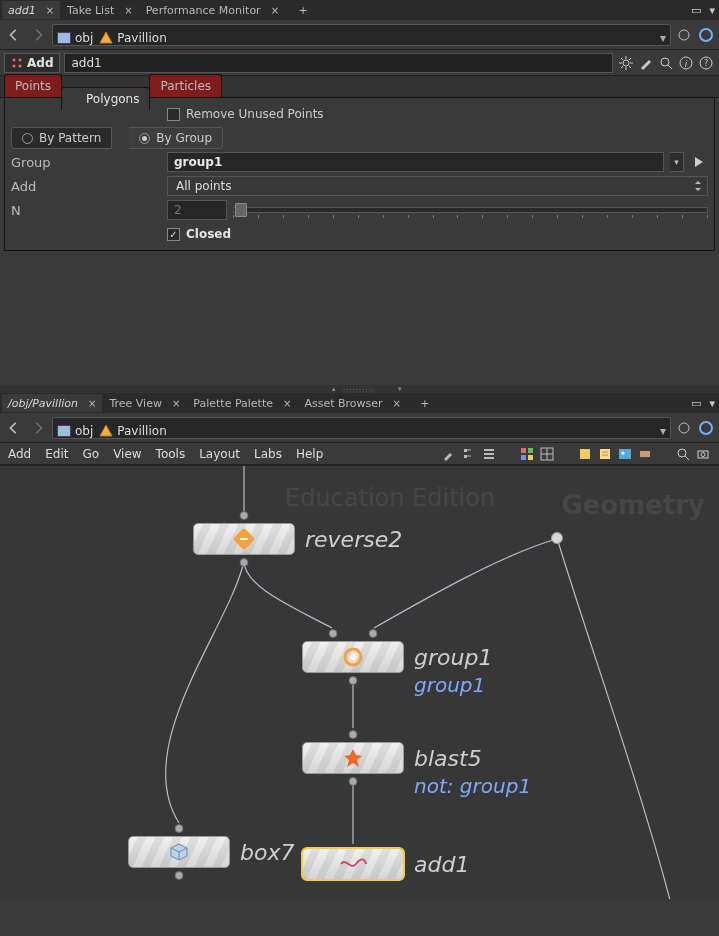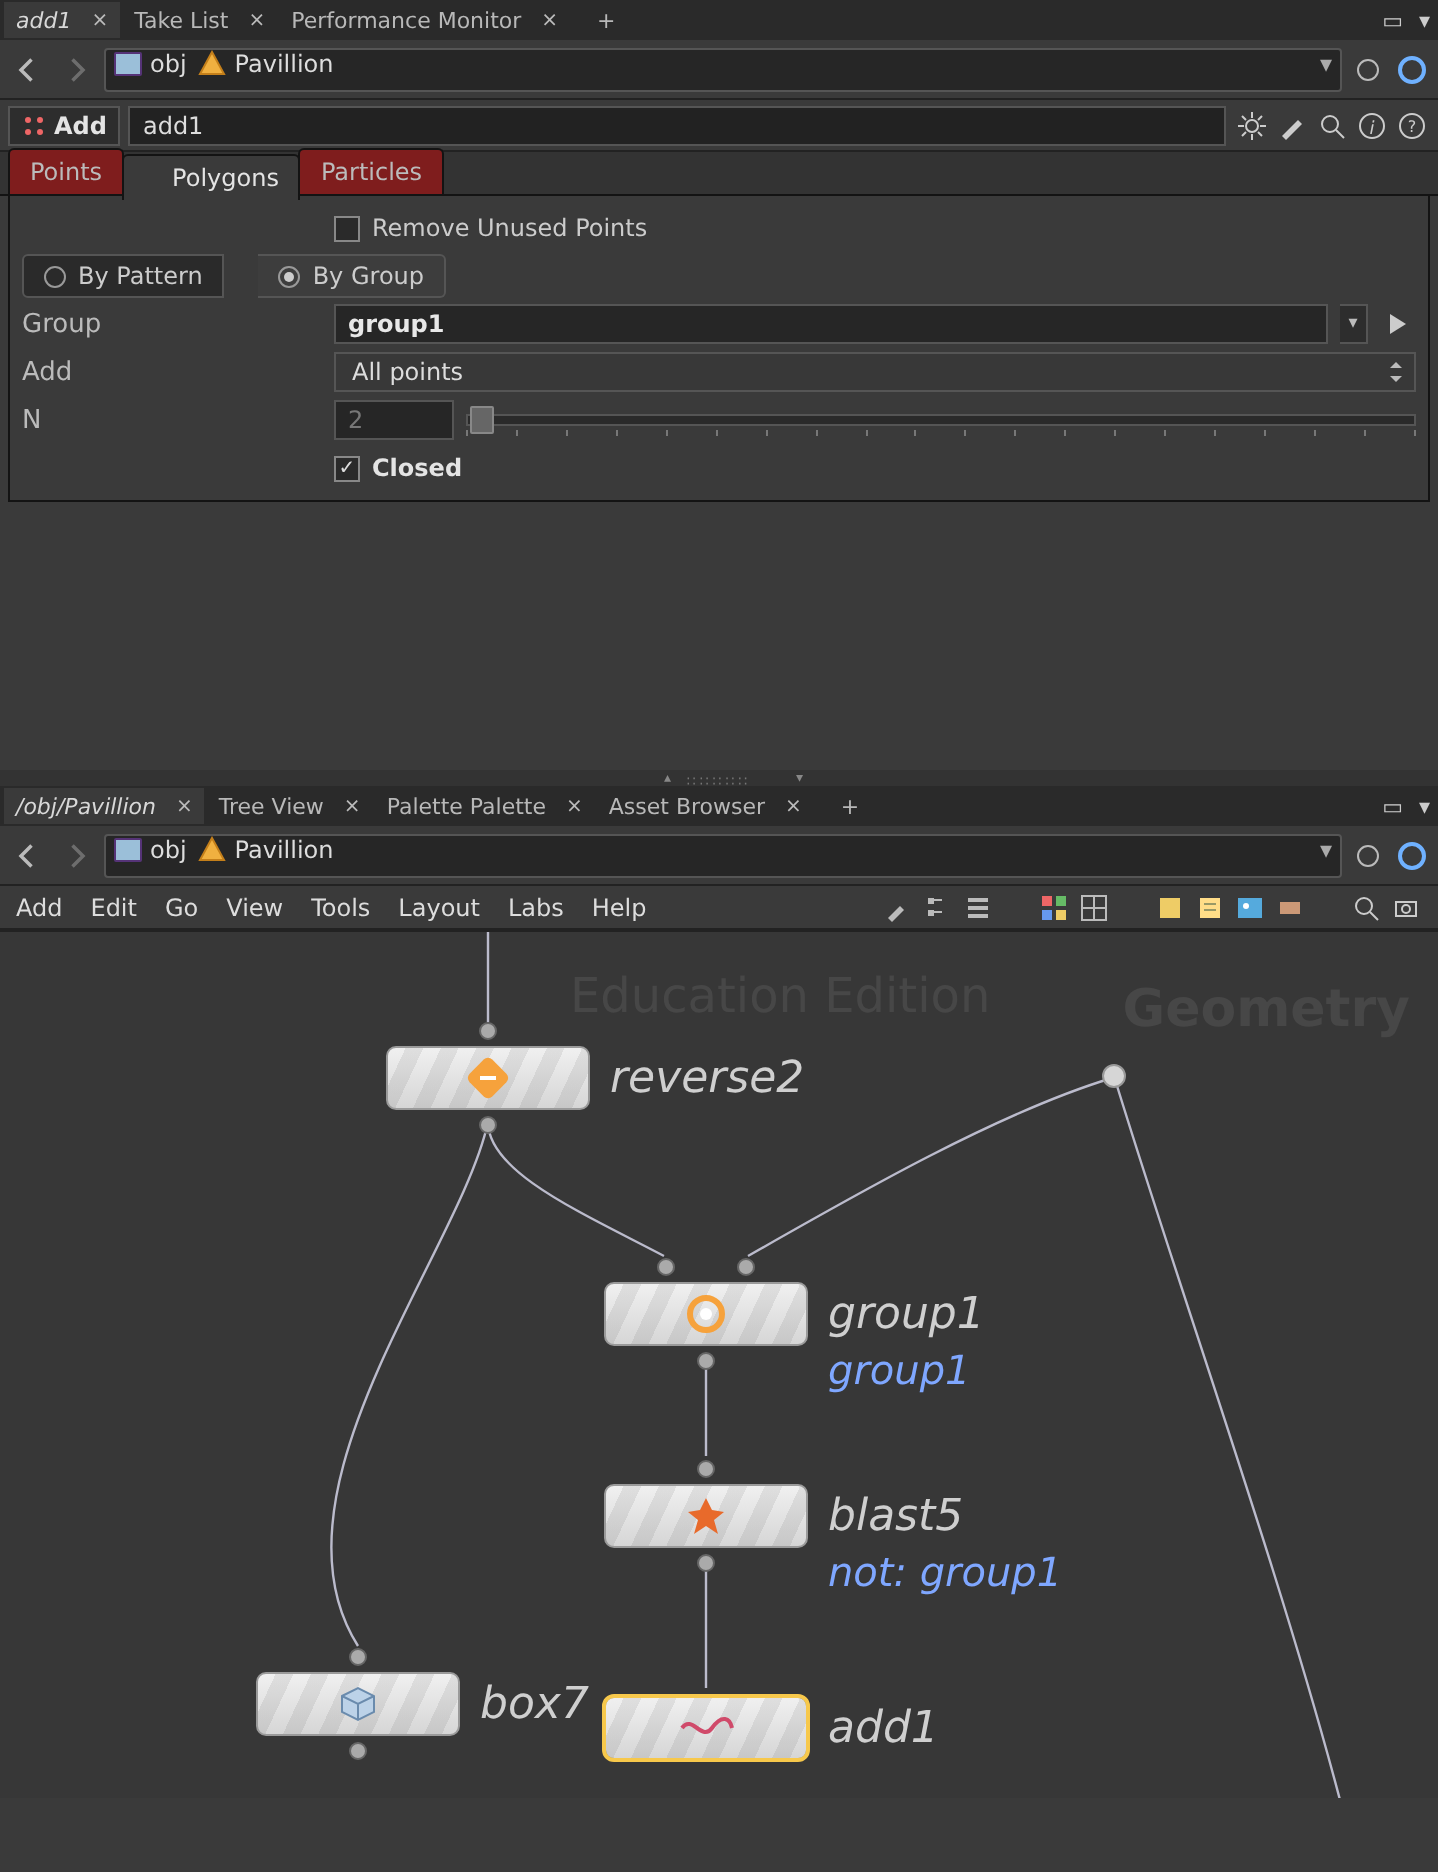--- a/index.html
+++ b/index.html
@@ -11,35 +11,35 @@
   .tab.active { background: #3a3a3a; color: #d8d8d8; font-style: italic; }
   .tab .cl { margin-left: 10px; color: #bbb; font-size: 10px; cursor: pointer; }
   .tab.addtab { width: 18px; justify-content: center; margin-left: 8px; }
   .win-ctrls { position: absolute; right: 4px; top: 0; height: 20px; display: flex; align-items: center; gap: 8px; }
   .win-ctrls span { cursor: pointer; color: #ccc; font-size: 11px; }
 
   
   .path-bar { height: 30px; background: #3a3a3a; display: flex; align-items: center; padding: 0 4px; gap: 4px; border-bottom: 1px solid #222; }
   .nav-arrow { width: 20px; height: 20px; display: flex; align-items: center; justify-content: center; cursor: pointer; }
   .nav-arrow svg { width: 14px; height: 14px; }
-  .path-box { flex: 1; height: 22px; background: #262626; border: 1px solid #555; display: flex; align-items: flex-start; padding: 0 4px; gap: 6px; border-radius: 2px; }
+  .path-box { flex: 1; height: 22px; background: #262626; border: 1px solid #555; display: flex; align-items: flex-end; padding: 0 4px; gap: 6px; border-radius: 2px; }
   .crumb { display: flex; align-items: center; gap: 4px; color: #ddd; font-size: 12px; }
   .end-dd { margin-left: auto; color: #aaa; cursor: pointer; }
   .tool-ic { width: 18px; height: 18px; display: flex; align-items: center; justify-content: center; cursor: pointer; }
 
   
   .op-bar { height: 26px; background: #3a3a3a; display: flex; align-items: center; padding: 0 4px; gap: 4px; border-bottom: 1px solid #222; }
   .op-label { background: #2d2d2d; height: 20px; display: flex; align-items: center; padding: 0 6px; border: 1px solid #555; gap: 4px; }
   .op-name { flex: 1; height: 20px; background: #222; border: 1px solid #555; display: flex; align-items: center; padding: 0 6px; color: #ddd; }
   .gear-row { display: flex; gap: 2px; }
 
   
   .param-tabs { height: 22px; background: #333; display: flex; align-items: flex-end; padding: 0 4px; border-bottom: 1px solid #131313; }
   .ptab { padding: 4px 10px 4px; font-size: 12px; color: #bbb; background: #7f1d1d; border: 1px solid #131313; border-bottom: none; margin-right: -1px; border-radius: 3px 3px 0 0; cursor: pointer; }
-  .ptab.active { background: #3a3a3a; color: #e4e4e4; position: relative; top: 3px; padding-left: 24px; }
+  .ptab.active { background: #3a3a3a; color: #e4e4e4; position: relative; top: 13px; padding-left: 24px; }
 
   
   .param-body { padding: 4px 6px; border: 1px solid #131313; border-top: none; margin: 0 4px 4px 4px; background: #3a3a3a; }
   .row { display: flex; align-items: center; height: 24px; gap: 6px; }
   .row .lbl { width: 150px; text-align: left; color: #bbb; font-size: 13px; }
   .chk { width: 13px; height: 13px; border: 1px solid #888; background: #2a2a2a; display: inline-flex; align-items: center; justify-content: center; cursor: pointer; }
   .chk.checked::after { content: "✓"; color: #ddd; font-size: 10px; }
 
   .radio-bar { display: flex; gap: 17px; margin: 2px 0; }
   .radio-btn { display: flex; align-items: center; padding: 3px 10px; background: #2a2a2a; border: 1px solid #555; gap: 6px; cursor: pointer; font-size: 12px; }

